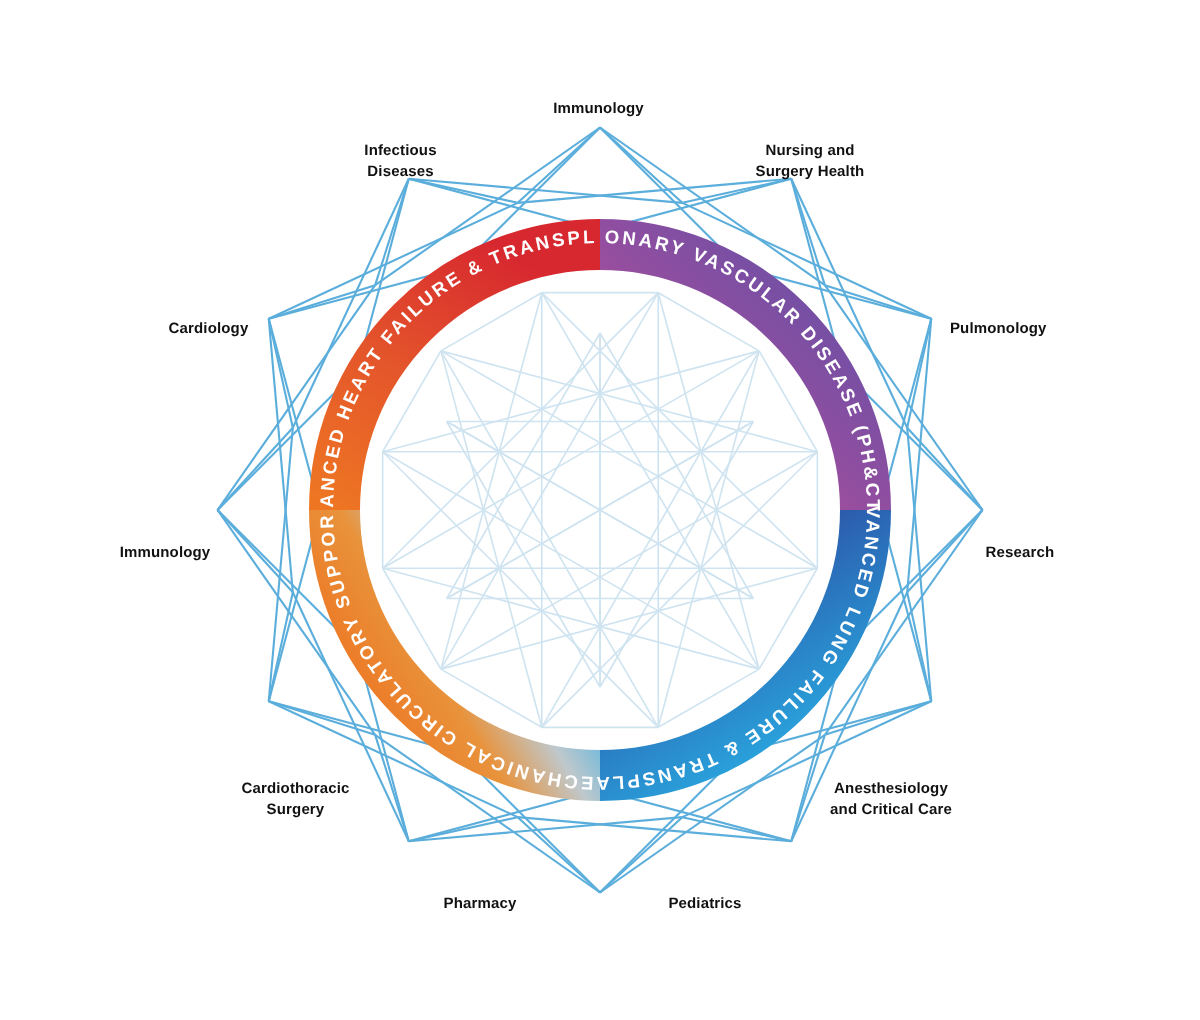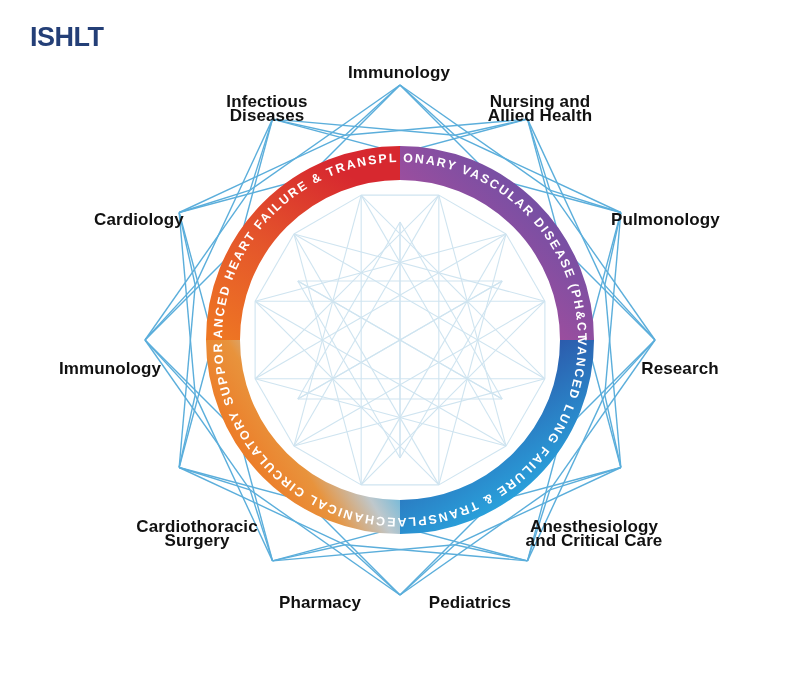--- a/index.html
+++ b/index.html
@@ -22,21 +22,21 @@
     font-family:"Liberation Sans","DejaVu Sans",sans-serif;
   }
 
   
   .figure{position:absolute;left:0;top:0;width:800px;height:680px;}
   svg.diagram{position:absolute;left:0;top:0;width:800px;height:680px;display:block;}
 
   
   .spoke-label{
     position:absolute;
-    font-size:17px;
+    font-size:10px;
     font-weight:bold;
     color:#111111;
     line-height:13.5px;
     text-align:center;
     white-space:pre-line;
     letter-spacing:0.1px;
     transform:translate(-50%,-50%);
     pointer-events:auto;
   }
 
@@ -52,21 +52,20 @@
     line-height:44px;
     color:#111111;
     white-space:pre-line;
   }
 </style>
 </head>
 <body>
 
 <div id="root">
 
-  <div class="logo">ISHLT</div>
 
   <div class="figure">
 
     <svg class="diagram" viewBox="0 0 800 680">
       <defs>
         <linearGradient id="ringGrad" x1="0" y1="0" x2="0" y2="1">
           <stop offset="0" stop-color="#D7282F"></stop>
         </linearGradient>
 
         <linearGradient id="gQ1" x1="0%" y1="100%" x2="100%" y2="0%">
@@ -232,21 +231,21 @@
         <text>
           <textPath href="#tpTopLeft" startOffset="50%" text-anchor="middle">ADVANCED HEART FAILURE &amp; TRANSPLANT</textPath>
         </text>
       </g>
     </svg>
 
 
     <div id="spokeLabels">
         <div class="spoke-label" style="left: 399px; top: 73px;">Immunology</div>
         <div class="spoke-label" style="left: 540px; top: 108px;">Nursing and
-Allied Health</div>
+Surgery Health</div>
         <div class="spoke-label" style="left: 656px; top: 220px; padding-left: 19px;">Pulmonology</div>
         <div class="spoke-label" style="left: 680px; top: 369px;">Research</div>
         <div class="spoke-label" style="left: 594px; top: 533px;">Anesthesiology
 and Critical Care</div>
         <div class="spoke-label" style="left: 470px; top: 603px;">Pediatrics</div>
         <div class="spoke-label" style="left: 320px; top: 603px;">Pharmacy</div>
         <div class="spoke-label" style="left: 197px; top: 533px;">Cardiothoracic
 Surgery</div>
         <div class="spoke-label" style="left: 110px; top: 369px;">Immunology</div>
         <div class="spoke-label" style="left: 139px; top: 220px;">Cardiology</div>

